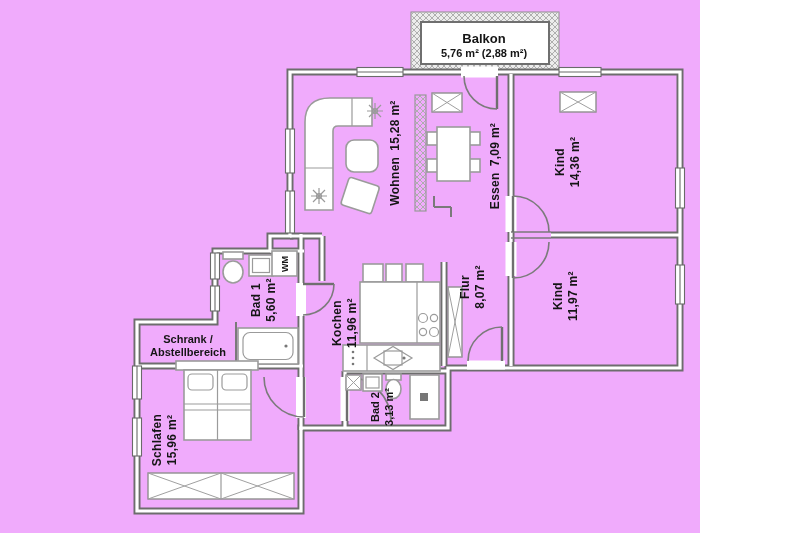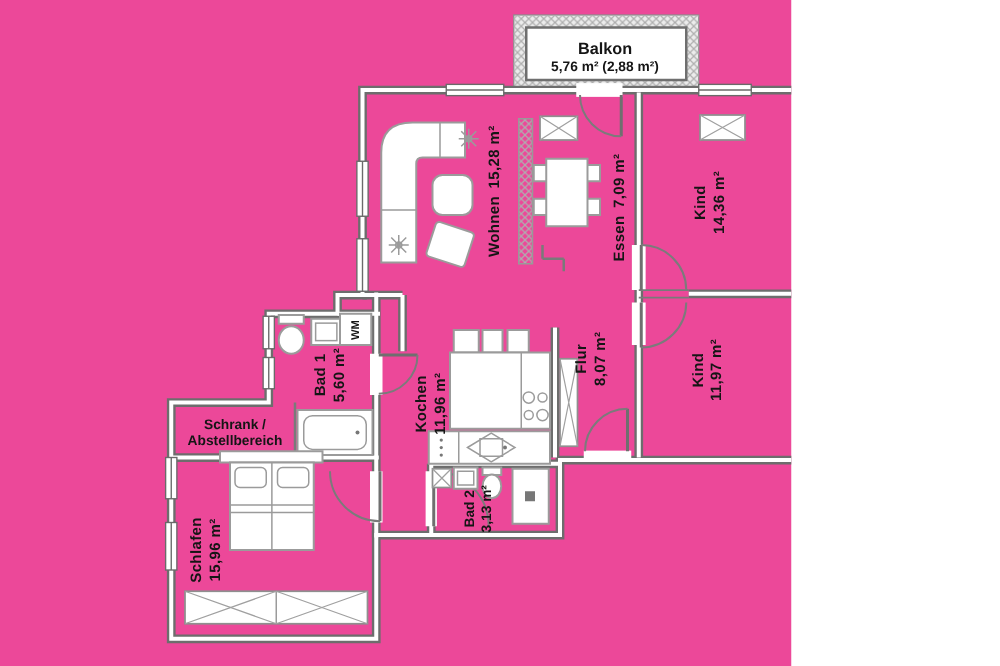--- a/index.html
+++ b/index.html
@@ -1,16 +1,16 @@
 <!DOCTYPE html>
 <html><head>
 <meta charset="utf-8">
 <style>
   html,body{margin:0;padding:0;background:#ffffff;}
-  .stage{width:633px;height:533px;position:relative;background:#ec4899;overflow:hidden;}
+  .stage{width:700px;height:533px;position:relative;background:#f0abfc;overflow:hidden;}
   svg{display:block;}
   text{font-family:"Liberation Sans","DejaVu Sans",sans-serif;font-weight:bold;fill:#151515;}
   .lbl{font-size:12px;letter-spacing:.3px;}
   .lbl-sm{font-size:11px;}
   .lbl-xs{font-size:9px;}
   .balkon-t{font-size:13px;}
   .wall{stroke:#6d6d6d;stroke-width:7;fill:none;stroke-linecap:butt;}
   .wallcore{stroke:#ffffff;stroke-width:3.2;fill:none;stroke-linecap:butt;}
   .thinwall{stroke:#7a7a7a;stroke-width:2;fill:none;}
   .frameline{stroke:#7a7a7a;stroke-width:1.4;fill:none;}

